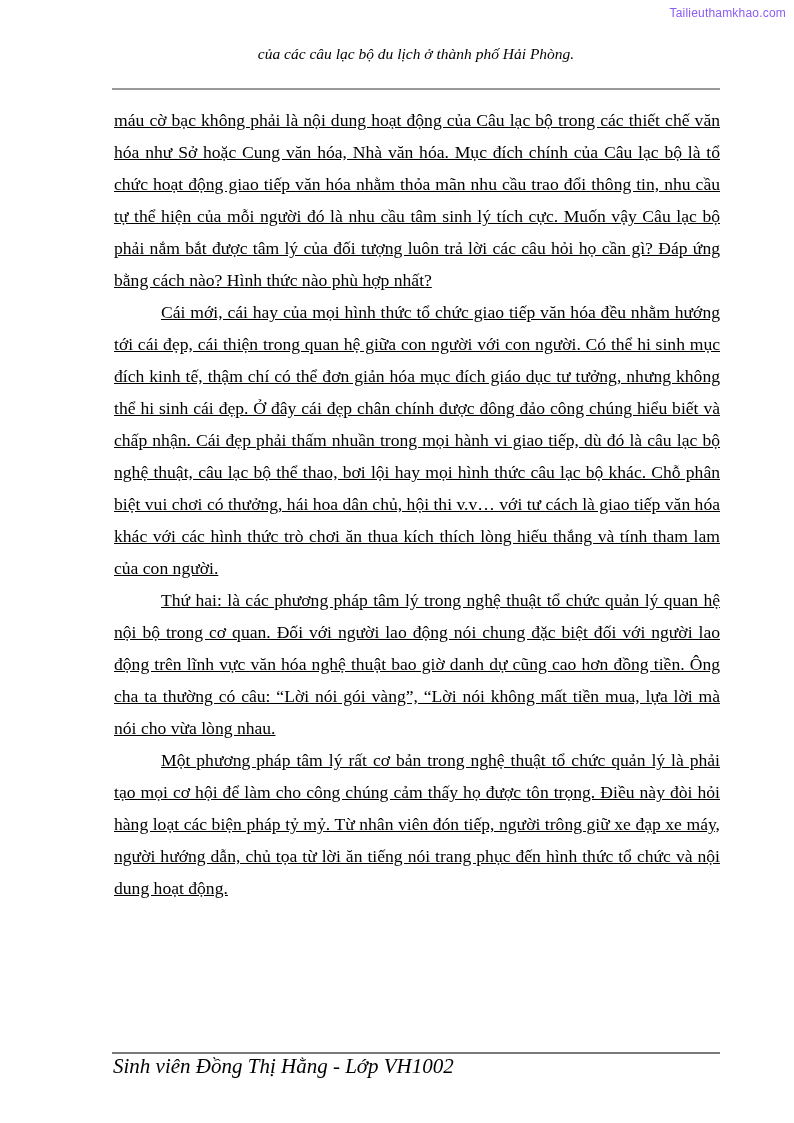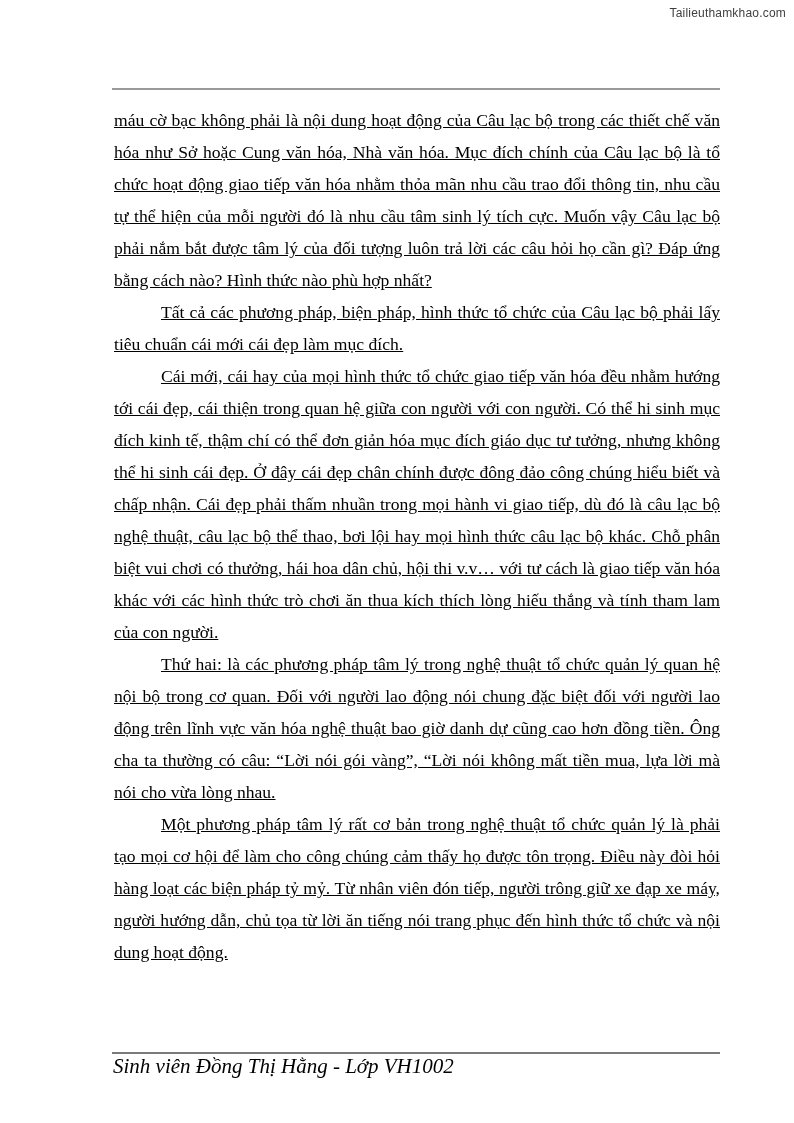--- a/index.html
+++ b/index.html
@@ -14,21 +14,21 @@
       overflow: hidden;
       font-family: "Liberation Serif", "DejaVu Serif", serif;
       color: #000000;
     }
     .watermark {
       position: absolute;
       top: 6px;
       right: 8px;
       font-family: "Liberation Sans", "DejaVu Sans", sans-serif;
       font-size: 12px;
-      color: #404040;
+      color: #8b5cf6;
       letter-spacing: 0.2px;
     }
     .header {
       position: absolute;
       top: 44px;
       left: 112px;
       width: 608px;
       text-align: center;
       font-style: italic;
       font-size: 15.5px;
@@ -74,25 +74,25 @@
       font-size: 21px;
       line-height: 18px;
     }
   </style>
 </head>
 <body>
 
 <div class="watermark">Tailieuthamkhao.com</div>
 
 <div class="header">
+  <div>của các câu lạc bộ du lịch ở thành phố Hải Phòng.</div>
 </div>
 <div class="header-rule"></div>
 
 <div class="body-text">
   <p>máu cờ bạc không phải là nội dung hoạt động của Câu lạc bộ trong các thiết chế văn hóa như Sở hoặc Cung văn hóa, Nhà văn hóa. Mục đích chính của Câu lạc bộ là tổ chức hoạt động giao tiếp văn hóa nhằm thỏa mãn nhu cầu trao đổi thông tin, nhu cầu tự thể hiện của mỗi người đó là  nhu cầu tâm sinh lý tích cực. Muốn vậy Câu lạc bộ phải nắm bắt được tâm lý của đối tượng luôn trả lời các câu hỏi họ cần gì? Đáp ứng bằng cách nào? Hình thức nào phù hợp nhất?</p>
-  <p class="indent">Tất cả các phương pháp, biện pháp, hình thức tổ chức của Câu lạc bộ phải lấy tiêu chuẩn cái mới cái đẹp làm mục đích.</p>
   <p class="indent">Cái mới, cái hay của mọi hình thức tổ chức giao tiếp văn hóa đều nhằm hướng tới cái đẹp, cái thiện trong quan hệ giữa con người với con người. Có thể hi sinh mục đích kinh tế, thậm chí có thể đơn giản hóa mục đích giáo dục tư tưởng, nhưng không thể hi sinh cái đẹp. Ở đây cái đẹp chân chính được đông đảo công chúng hiểu biết và chấp nhận. Cái đẹp phải thấm nhuần trong mọi hành vi giao tiếp, dù đó là câu lạc bộ nghệ thuật, câu lạc bộ thể thao, bơi lội hay mọi hình thức câu lạc bộ khác. Chỗ phân biệt vui chơi có thưởng, hái hoa dân chủ, hội thi v.v… với tư cách là giao tiếp văn hóa khác với các hình thức trò chơi ăn thua kích thích lòng hiếu thắng và tính tham lam của con người.</p>
   <p class="indent">Thứ hai: là các phương pháp tâm lý trong nghệ thuật tổ chức quản lý quan hệ nội bộ trong cơ quan. Đối với người lao động nói chung đặc biệt đối với người lao động trên lĩnh vực văn hóa nghệ thuật bao giờ danh dự cũng cao hơn đồng tiền. Ông cha ta thường có câu: “Lời nói gói vàng”, “Lời nói không mất tiền mua, lựa lời mà nói cho vừa lòng nhau.</p>
   <p class="indent">Một phương pháp tâm lý rất cơ bản trong nghệ thuật tổ chức quản lý là phải tạo mọi cơ hội để làm cho công chúng cảm thấy họ được tôn trọng. Điều này đòi hỏi hàng loạt các biện pháp tỷ mỷ. Từ nhân viên đón tiếp, người trông giữ xe đạp xe máy, người hướng dẫn, chủ tọa từ lời ăn tiếng nói trang phục đến hình thức tổ chức và nội dung hoạt động.</p>
 </div>
 
 <div class="footer-rule"></div>
 <div class="footer">Sinh viên Đồng Thị Hằng - Lớp VH1002</div>
 
 </body></html>

